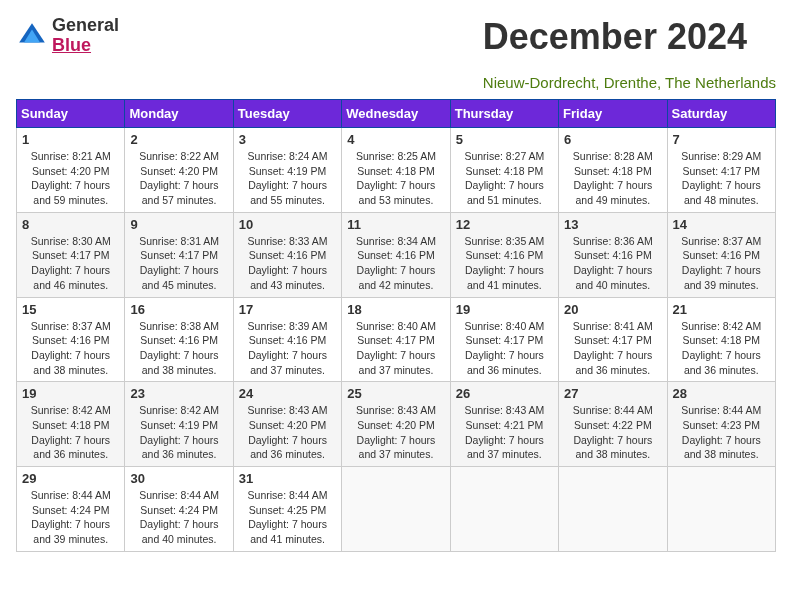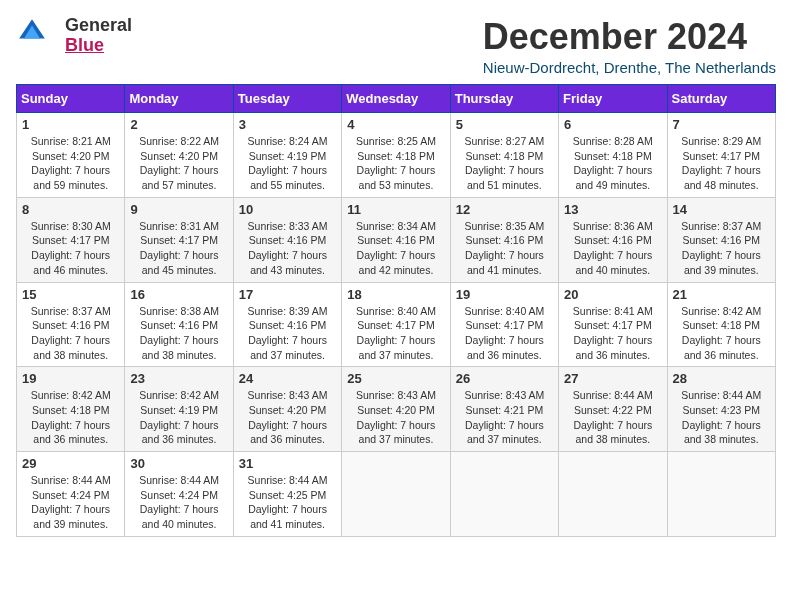--- a/index.html
+++ b/index.html
@@ -11,22 +11,22 @@
       padding: 16px;
     }
     .header {
       display: flex;
       align-items: flex-start;
       justify-content: space-between;
       margin-bottom: 8px;
     }
     .logo {
       display: flex;
-      align-items: flex-start;
-      gap: 17px;
+      align-items: center;
+      gap: 4px;
     }
     .logo-text {
       font-size: 18px;
       font-weight: bold;
       line-height: 1.1;
     }
     .logo-general { color: #333; }
     .logo-blue { color: #be185d; text-decoration: underline; }
     .logo-icon {
       width: 32px;
@@ -35,22 +35,22 @@
     .title-block {
       text-align: left;
     }
     .month-title {
       font-size: 36px;
       font-weight: bold;
       color: #333;
     }
     .location-title {
       font-size: 15px;
-      color: #0c4a6e;
-      margin-top: 1px;
+      color: #4d7c0f;
+      margin-top: 16px;
     }
     .calendar {
       width: 100%;
       border-collapse: collapse;
       font-size: 11px;
     }
     .calendar th {
       background-color: #6d28d9;
       color: #fff;
       padding: 6px 4px;

